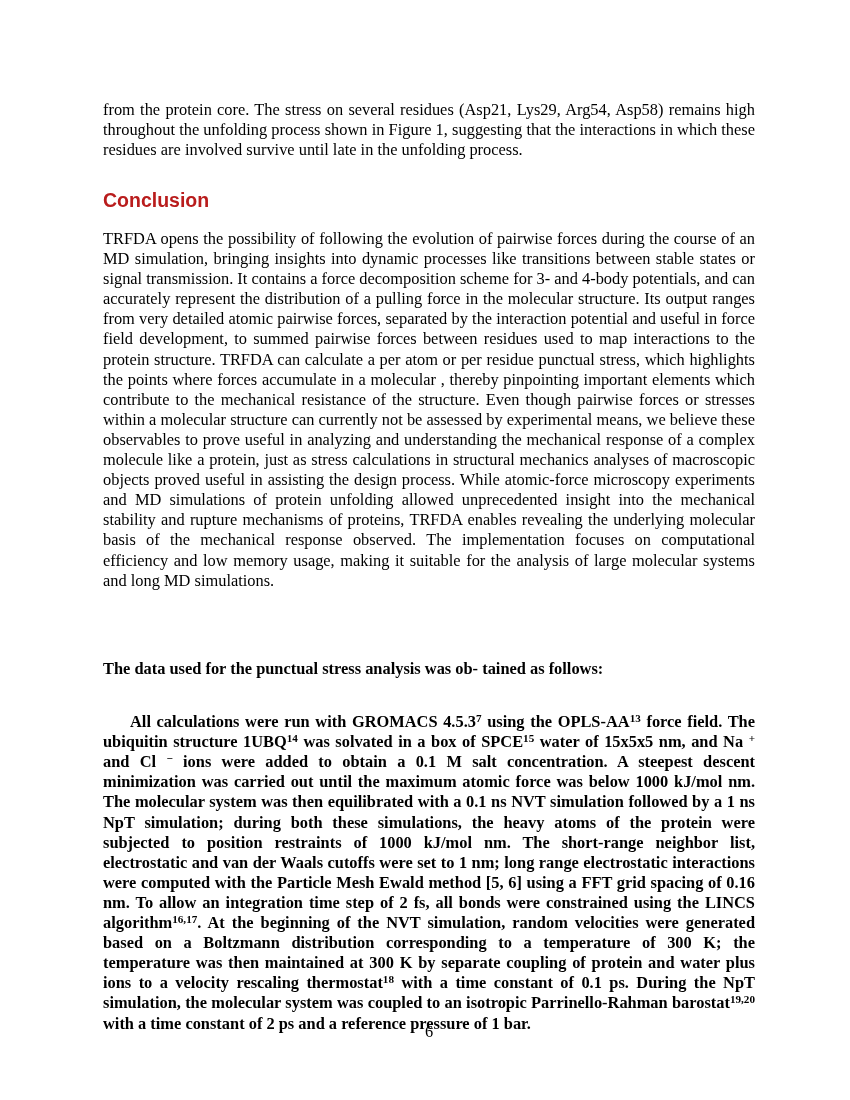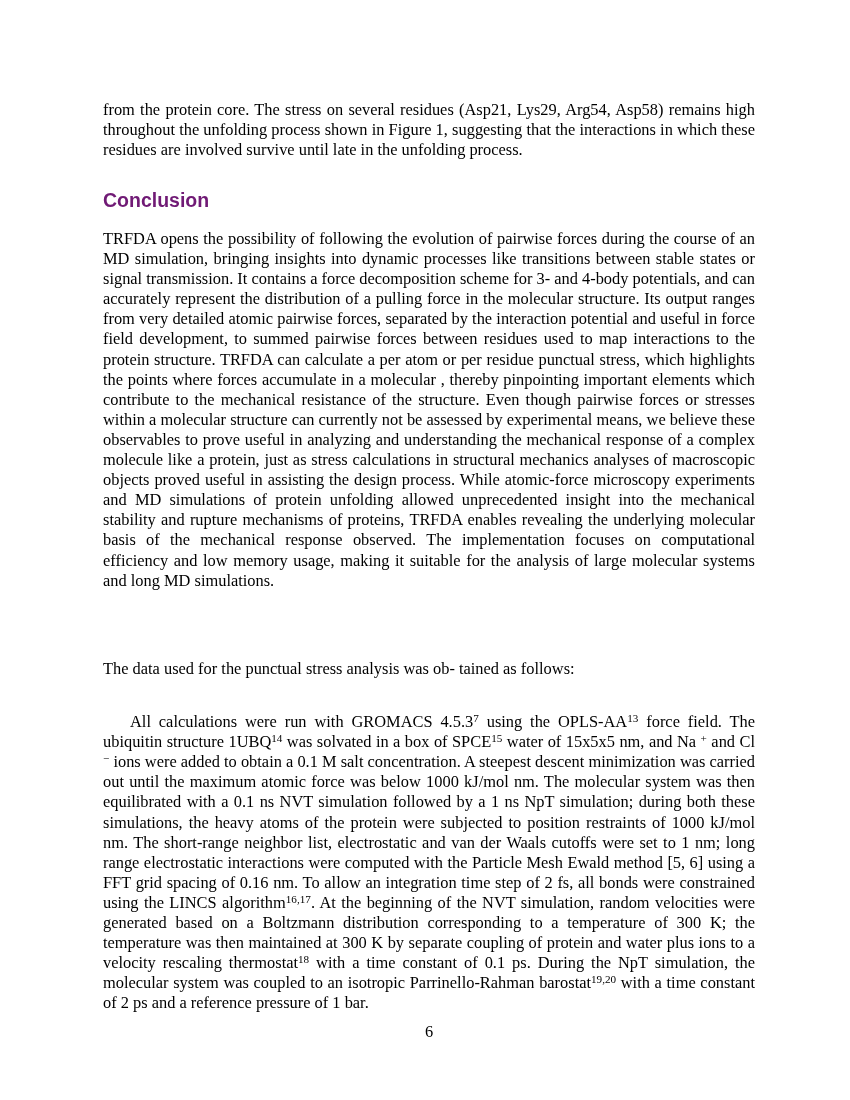--- a/index.html
+++ b/index.html
@@ -35,27 +35,28 @@
   .concl-body   { top: 229px; }
   .methods-body { top: 659px; }
   .section-heading {
     position: absolute;
     left: 99px;
     width: 652px;
     font-family: "Liberation Sans", sans-serif;
     font-weight: bold;
     font-size: 19.5px;
     line-height: 24px;
-    color: #701a75;
+    color: #b91c1c;
   }
   .concl-heading   { top: 188px; }
   .methods-heading { top: 620px; }
   .methods-body p {
     margin: 0;
     padding: 0;
+    font-weight: bold;
   }
   .methods-body p.indented {
     text-indent: 27px;
     margin-top: 33px;
   }
   sup {
     font-size: 68%;
     line-height: 0;
     vertical-align: baseline;
     position: relative;

